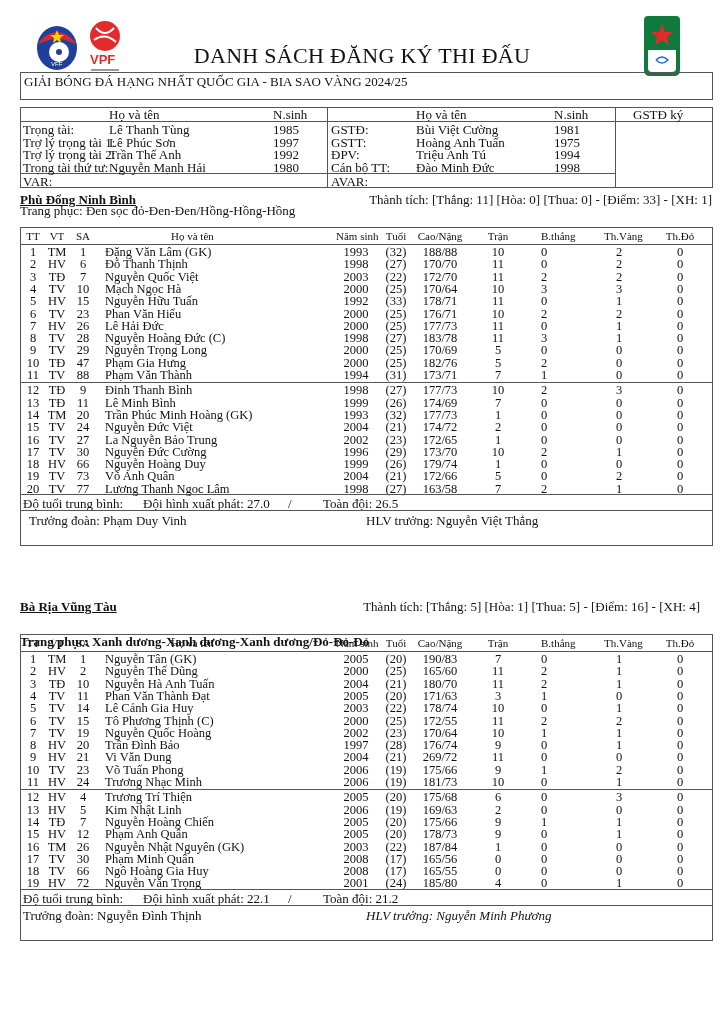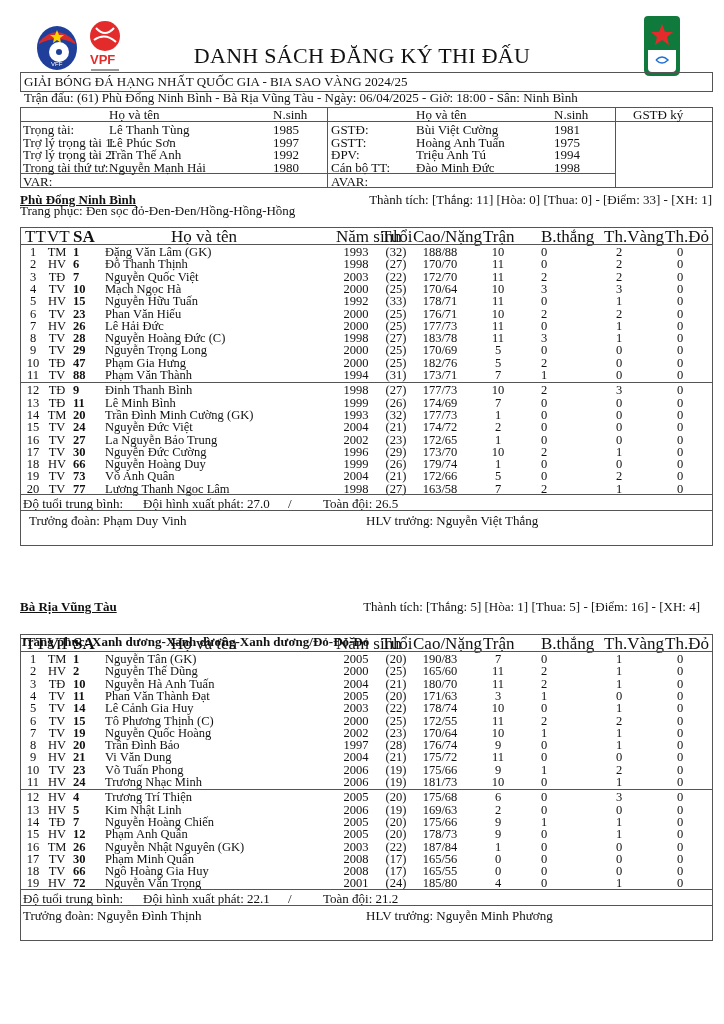--- a/index.html
+++ b/index.html
@@ -3,42 +3,42 @@
 <meta charset="utf-8">
 <style>
   html, body { margin:0; padding:0; background:#ffffff; }
   body { width:724px; height:1024px; position:relative; font-family:"Liberation Serif", serif; color:#111; overflow:hidden; }
   .abs { position:absolute; }
   .logo-vff { left:35px; top:22px; width:44px; height:50px; }
   .logo-vpf { left:88px; top:18px; width:34px; height:58px; }
   .logo-league { left:640px; top:14px; width:44px; height:66px; }
   .doc-title { left:0; width:724px; top:43px; text-align:center; font-size:22px; letter-spacing:0.3px; }
   .box { border:1px solid #555; box-sizing:border-box; }
-  .match-box { left:20px; top:72px; width:693px; height:20px; }
+  .match-box { left:20px; top:72px; width:693px; height:28px; }
   .match-box .l1 { position:absolute; left:3px; top:1px; font-size:13px; }
   .match-box .l2 { position:absolute; left:3px; top:17px; font-size:13px; }
   .off-box { left:20px; top:107px; width:693px; height:81px; }
   .off-line { position:absolute; background:#555; }
   .t { position:absolute; font-size:13px; line-height:13px; white-space:nowrap; }
   .team-name { font-weight:bold; font-size:13px; text-decoration:underline; }
   .tbl { left:20px; width:693px; }
   .row { position:absolute; left:0; width:100%; height:13px; font-size:12.5px; line-height:13px; }
   .row span { position:absolute; top:0; white-space:nowrap; }
   .c-tt { left:4px; width:16px; text-align:center; }
   .c-vt { left:26px; width:20px; text-align:center; }
-  .c-sa { left:52px; width:20px; text-align:left;font-weight:bold; }
+  .c-sa { left:52px; width:20px; text-align:center; }
   .c-name { left:84px; }
   .c-ns { left:315px; width:40px; text-align:center; }
   .c-age { left:360px; width:30px; text-align:center; }
   .c-cn { left:392px; width:54px; text-align:center; }
   .c-tran { left:462px; width:30px; text-align:center; }
   .c-bt { left:520px; width:30px; }
   .c-tv { left:583px; width:30px; text-align:center; }
   .c-td { left:644px; width:30px; text-align:center; }
-  .hdr span { font-size:17px; }
+  .hdr span { font-size:11px; }
   .hline { position:absolute; left:0; width:100%; height:1px; background:#555; }
 </style>
 </head>
 <body>
 
 <svg class="abs logo-vff" viewBox="0 0 44 50">
   <ellipse cx="22" cy="26" rx="20" ry="22" fill="#1f3f9a"></ellipse>
   <path d="M4 20 Q22 0 40 20 L40 22 Q22 12 4 22 Z" fill="#d62b2b"></path>
   <polygon points="22,8 24,13 29,13 25,16 26,21 22,18 18,21 19,16 15,13 20,13" fill="#ffd200"></polygon>
   <circle cx="24" cy="30" r="10" fill="#fff"></circle>
@@ -55,21 +55,20 @@
   <path d="M4 6 Q4 2 8 2 L36 2 Q40 2 40 6 L40 56 Q40 62 34 62 L10 62 Q4 62 4 56 Z" fill="#0f7a3c"></path>
   <path d="M8 36 L36 36 L36 54 Q36 58 32 58 L12 58 Q8 58 8 54 Z" fill="#fff"></path>
   <polygon points="22,10 25,18 33,18 27,23 29,31 22,26 15,31 17,23 11,18 19,18" fill="#e32b2b"></polygon>
   <path d="M16 46 Q22 40 28 46 Q22 52 16 46" stroke="#1f6fd6" stroke-width="1.5" fill="none"></path>
 </svg>
 
 <div class="abs doc-title">DANH SÁCH ĐĂNG KÝ THI ĐẤU</div>
 
 <div class="abs box match-box">
   <div class="l1">GIẢI BÓNG ĐÁ HẠNG NHẤT QUỐC GIA - BIA SAO VÀNG 2024/25</div>
-  <div class="l2">Trận đấu: (61) Phù Đổng Ninh Bình - Bà Rịa Vũng Tàu - Ngày: 06/04/2025 - Giờ: 18:00 - Sân: Ninh Bình</div>
 </div>
 
 <div class="abs box off-box">
   <div class="off-line" style="left:0;top:13px;width:100%;height:1px;"></div>
   <div class="off-line" style="left:0;top:65px;width:594px;height:1px;"></div>
   <div class="off-line" style="left:306px;top:0;width:1px;height:100%;"></div>
   <div class="off-line" style="left:594px;top:0;width:1px;height:100%;"></div>
   <div class="t" style="left:88px;top:0;">Họ và tên</div>
   <div class="t" style="left:252px;top:0;">N.sinh</div>
   <div class="t" style="left:395px;top:0;">Họ và tên</div>
@@ -291,21 +290,21 @@
         <span class="c-cn">174/69</span>
         <span class="c-tran">7</span>
         <span class="c-bt">0</span>
         <span class="c-tv">0</span>
         <span class="c-td">0</span>
       </div>
       <div class="row" style="top: 180.9px;">
         <span class="c-tt">14</span>
         <span class="c-vt">TM</span>
         <span class="c-sa">20</span>
-        <span class="c-name">Trần Đình Minh Cường (GK)</span>
+        <span class="c-name">Trần Phúc Minh Hoàng (GK)</span>
         <span class="c-ns">1993</span>
         <span class="c-age">(32)</span>
         <span class="c-cn">177/73</span>
         <span class="c-tran">1</span>
         <span class="c-bt">0</span>
         <span class="c-tv">0</span>
         <span class="c-td">0</span>
       </div>
       <div class="row" style="top: 193.2px;">
         <span class="c-tt">15</span>
@@ -518,21 +517,21 @@
         <span class="c-tv">1</span>
         <span class="c-td">0</span>
       </div>
       <div class="row" style="top: 116.4px;">
         <span class="c-tt">9</span>
         <span class="c-vt">HV</span>
         <span class="c-sa">21</span>
         <span class="c-name">Vi Văn Dung</span>
         <span class="c-ns">2004</span>
         <span class="c-age">(21)</span>
-        <span class="c-cn">175/72</span>
+        <span class="c-cn">269/72</span>
         <span class="c-tran">11</span>
         <span class="c-bt">0</span>
         <span class="c-tv">0</span>
         <span class="c-td">0</span>
       </div>
       <div class="row" style="top: 128.7px;">
         <span class="c-tt">10</span>
         <span class="c-vt">TV</span>
         <span class="c-sa">23</span>
         <span class="c-name">Võ Tuấn Phong</span>
@@ -664,15 +663,15 @@
       </div>
     </div>
     <div class="abs box" style="left:20px;top:888.7px;width:693px;height:17px;">
       <div class="t" style="left: 2px; top: 2px;">Độ tuổi trung bình:</div>
       <div class="t" style="left: 122px; top: 2px;">Đội hình xuất phát: 22.1</div>
       <div class="t" style="left: 267px; top: 2px;">/</div>
       <div class="t" style="left: 302px; top: 2px;">Toàn đội: 21.2</div>
     </div>
     <div class="abs box" style="left:20px;top:904.7px;width:693px;height:36px;">
       <div class="t" style="left: 2px; top: 3px;">Trưởng đoàn: Nguyễn Đình Thịnh</div>
-      <div class="t" style="left: 345px; top: 3px;">HLV trưởng: Nguyễn Minh Phương</div>
+      <div class="t" style="left: 345px; top: 3px; font-style: italic;">HLV trưởng: Nguyễn Minh Phương</div>
     </div>
   </div>
 
 </body></html>

